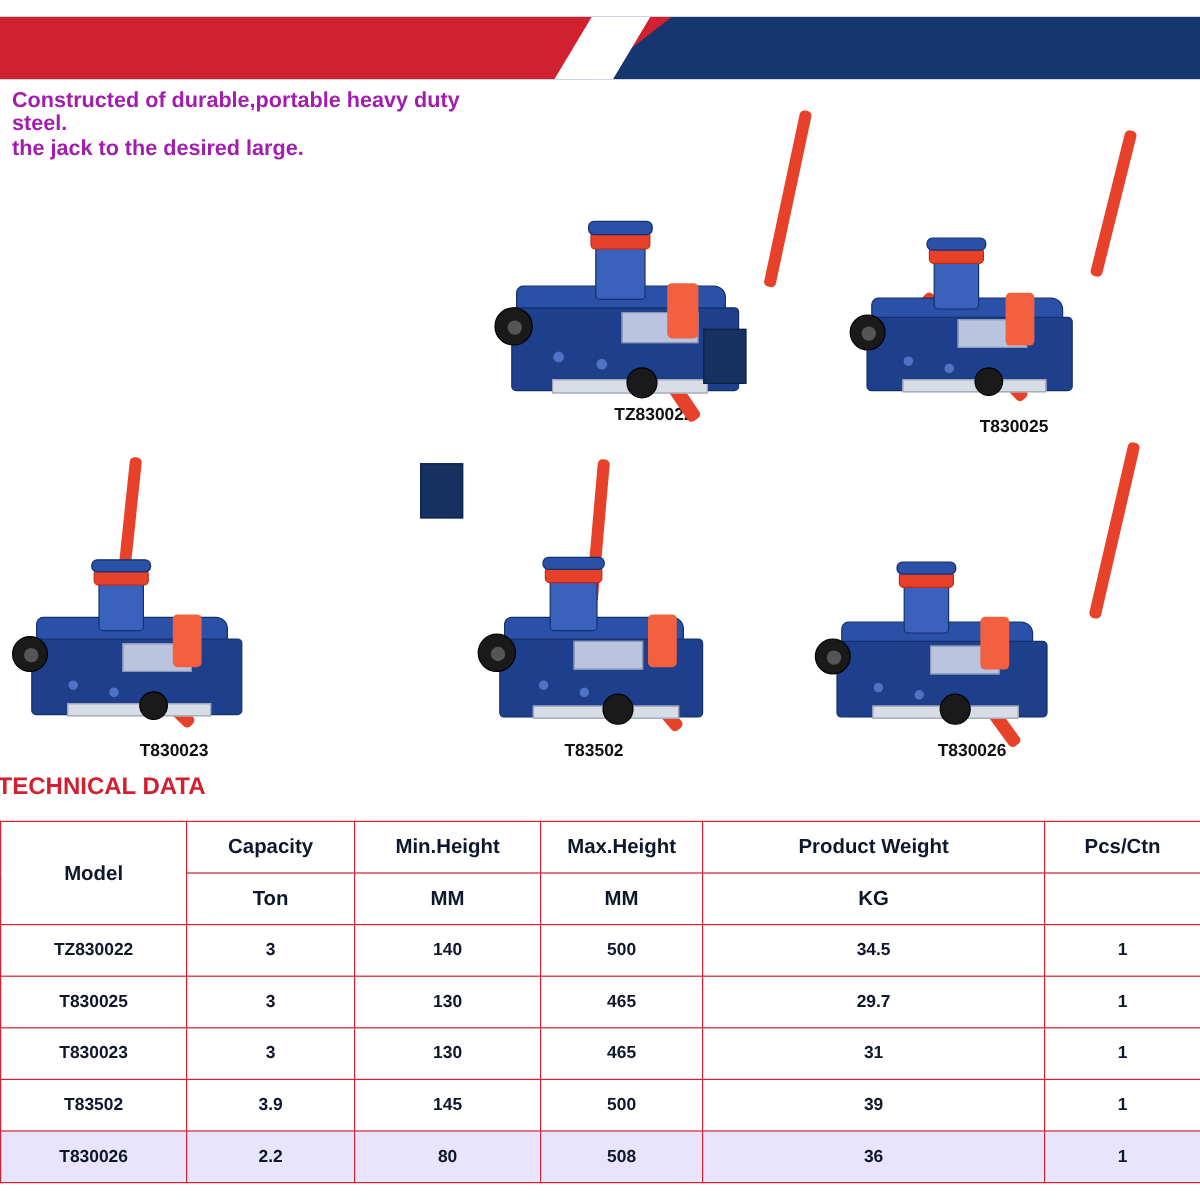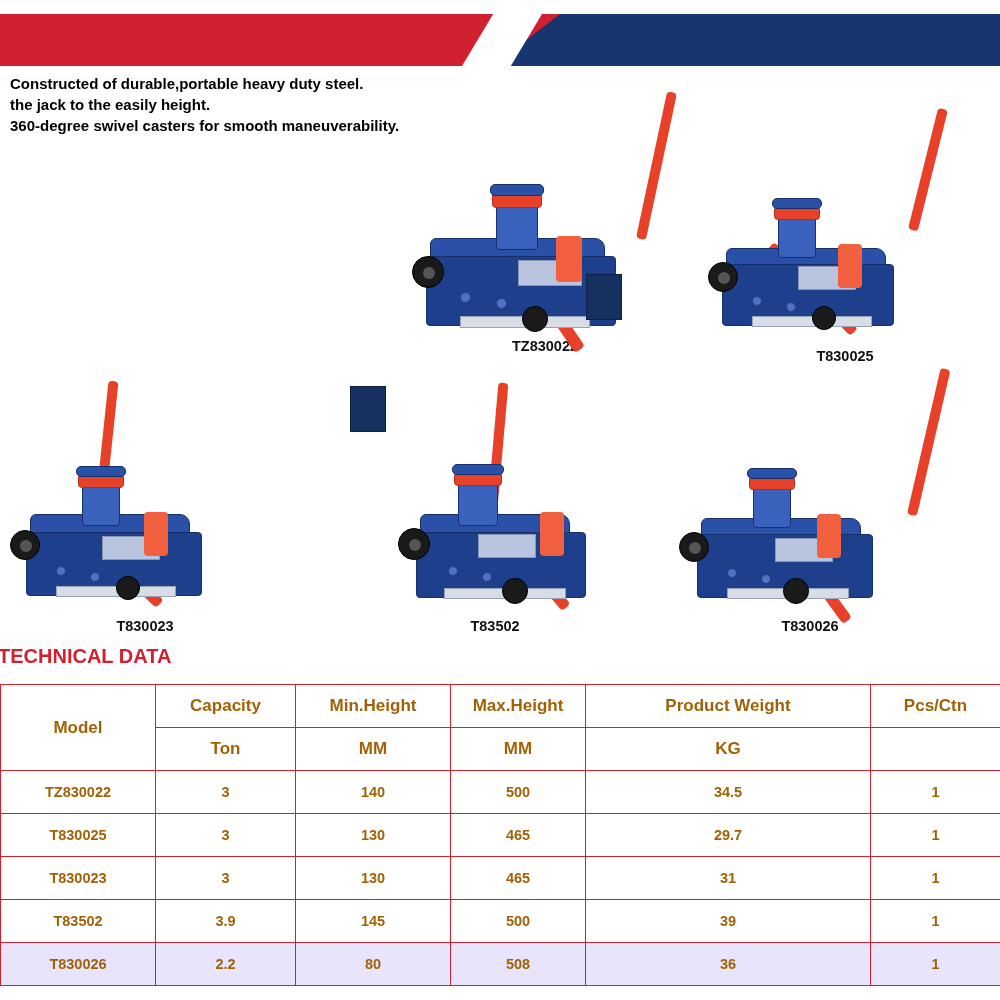--- a/index.html
+++ b/index.html
@@ -46,22 +46,22 @@
     font-size: 33px;
     font-weight: bold;
     letter-spacing: 0.3px;
   }
 
   
   .desc {
     position: absolute;
     left: 10px; top: 74px;
     width: 420px;
-    color: #000000;
-    font-size: 15px;
+    color: #a21caf;
+    font-size: 18px;
     line-height: 19px;
     font-weight: bold;
   }
   .desc p { margin: 0 0 2px 0; }
 
   
   .products {
     position: absolute;
     left: 0; top: 86px;
     width: 1000px;
@@ -148,21 +148,21 @@
     width: 1000px;
   }
   table.tech {
     border-collapse: collapse;
     width: 1000px;
     table-layout: fixed;
   }
   table.tech td, table.tech th {
     border: 1px solid #d1202f;
     text-align: center;
-    color: #a16207;
+    color: #0f172a;
     font-weight: bold;
     font-size: 14.5px;
     padding: 0;
     height: 43px;
   }
   table.tech thead th {
     background: #ffffff;
     font-size: 17px;
   }
   .th-model { font-size: 21px; }
@@ -182,22 +182,21 @@
 <body>
 
 <div class="header">
   <div class="header-navy"></div>
   <div class="header-red"></div>
   <div class="header-white-stripe"></div>
 </div>
 
 <div class="desc">
   <p>Constructed of durable,portable heavy duty steel.</p>
-  <p>the jack to the easily height.</p>
-  <p>360-degree swivel casters for smooth maneuverability.</p>
+  <p>the jack to the desired large.</p>
 </div>
 
 <div class="products">
 
   <div class="prod" style="left:400px; top:20px; width:290px;">
     <div class="prod-img">
       <div class="jack">
 
         <div class="jk-handle" style="left:175px; top:112px; width:12px; height:135px; transform:rotate(-34deg);"></div>
         <div class="jk-handle" style="left:236px; top:-18px; width:10px; height:150px; transform:rotate(12deg);"></div>

